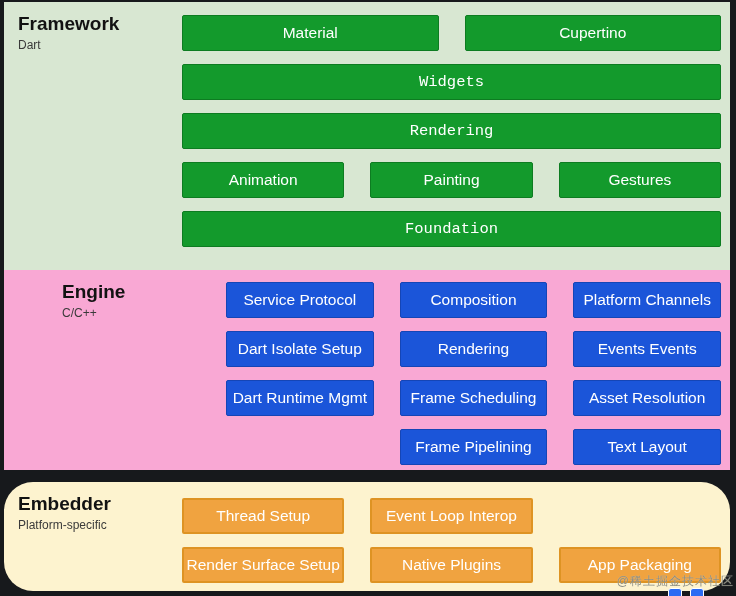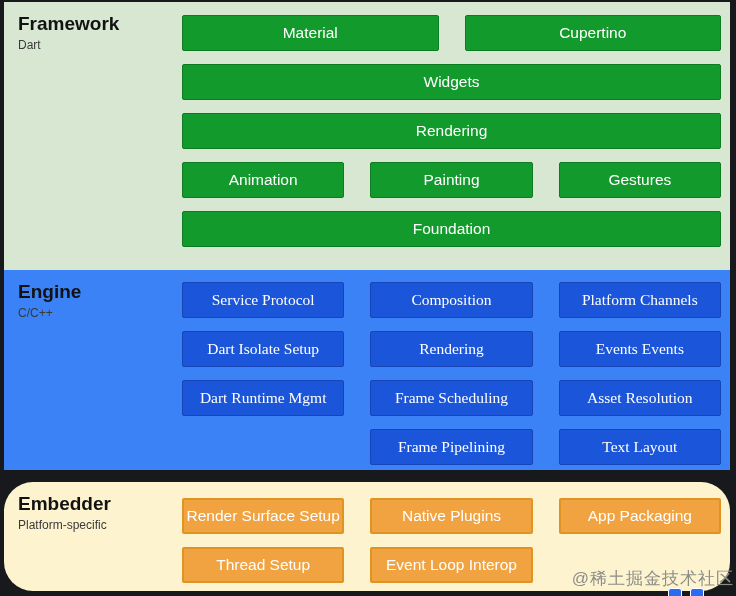--- a/index.html
+++ b/index.html
@@ -3,43 +3,43 @@
 <meta charset="utf-8">
 <style>
   html,body{margin:0;padding:0;}
   body{
     width:736px;height:596px;position:relative;overflow:hidden;
     background:#17191c;
     font-family:"Liberation Sans","DejaVu Sans",sans-serif;
   }
   .section{position:absolute;left:4px;right:6px;display:flex;box-sizing:border-box;}
   .sec-framework{top:2px;height:308px;background:#d8e7d2;}
-  .sec-engine{top:270px;height:200px;background:#3b82f6;}
+  .sec-engine{top:270px;height:200px;background:#f9a8d4;padding-left:44px;}
   .sec-embedder{top:482px;bottom:5px;background:#fdf3cf;border-radius:29px;}
   .label-col{width:178px;box-sizing:border-box;padding:10px 8px 0 14px;flex:none;}
   .sec-title{font-size:19px;font-weight:bold;color:#121212;line-height:1.25;}
   .sec-subtitle{font-size:12px;color:#3a3a3a;margin-top:2px;}
   .boxes{flex:1;display:flex;flex-direction:column;padding:13px 9px 0 0;gap:13px;}
-  .sec-engine .boxes{padding-top:12px;font-family:Liberation Serif, serif;}
+  .sec-engine .boxes{padding-top:12px;}
   .sec-embedder .boxes{padding-top:16px;}
   .row{display:grid;grid-template-columns:repeat(3,1fr);gap:26px;height:36px;flex:none;}
   .row.two{grid-template-columns:repeat(2,1fr);}
-  .row.one{grid-template-columns:1fr;}
+  .row.one{grid-template-columns:1fr;font-family:Liberation Mono, monospace;}
   .box{
     display:flex;align-items:center;justify-content:center;
     color:#ffffff;font-size:15.5px;border-radius:2px;box-sizing:border-box;
     white-space:nowrap;
   }
   .g{background:#139a2c;border:1px solid #0d7c21;}
   .b{background:#1b55d9;border:1px solid #1545b6;}
   .o{background:#f0a340;border:2px solid #de9323;}
   .spacer{visibility:hidden;}
   .watermark{
     position:absolute;right:2px;bottom:6px;
-    color:#8d8d80;font-size:17px;letter-spacing:1px;
+    color:#8d8d80;font-size:12px;letter-spacing:1px;
     text-shadow:0 0 1px rgba(255,255,255,.4);
   }
   .wm-icons{position:absolute;right:32px;bottom:-6px;display:flex;gap:8px;}
   .wm-icon{width:12px;height:12px;background:#2b6bf3;border-radius:3px;border:1px solid #ffffff;
     color:#fff;font-size:8px;line-height:10px;text-align:center;overflow:hidden;}
 </style>
 </head>
 <body>
 
 <div class="section sec-framework">
@@ -98,28 +98,28 @@
   </div>
 </div>
 
 <div class="section sec-embedder">
   <div class="label-col">
     <div class="sec-title">Embedder</div>
     <div class="sec-subtitle">Platform-specific</div>
   </div>
   <div class="boxes">
     <div class="row">
+      <div class="box o">Thread Setup</div>
+      <div class="box o">Event Loop Interop</div>
+      <div class="box spacer"></div>
+    </div>
+    <div class="row">
       <div class="box o">Render Surface Setup</div>
       <div class="box o">Native Plugins</div>
       <div class="box o">App Packaging</div>
-    </div>
-    <div class="row">
-      <div class="box o">Thread Setup</div>
-      <div class="box o">Event Loop Interop</div>
-      <div class="box spacer"></div>
     </div>
   </div>
 </div>
 
 <div class="watermark">@稀土掘金技术社区</div>
 <div class="wm-icons">
   <div class="wm-icon"></div>
   <div class="wm-icon"></div>
 </div>
 

